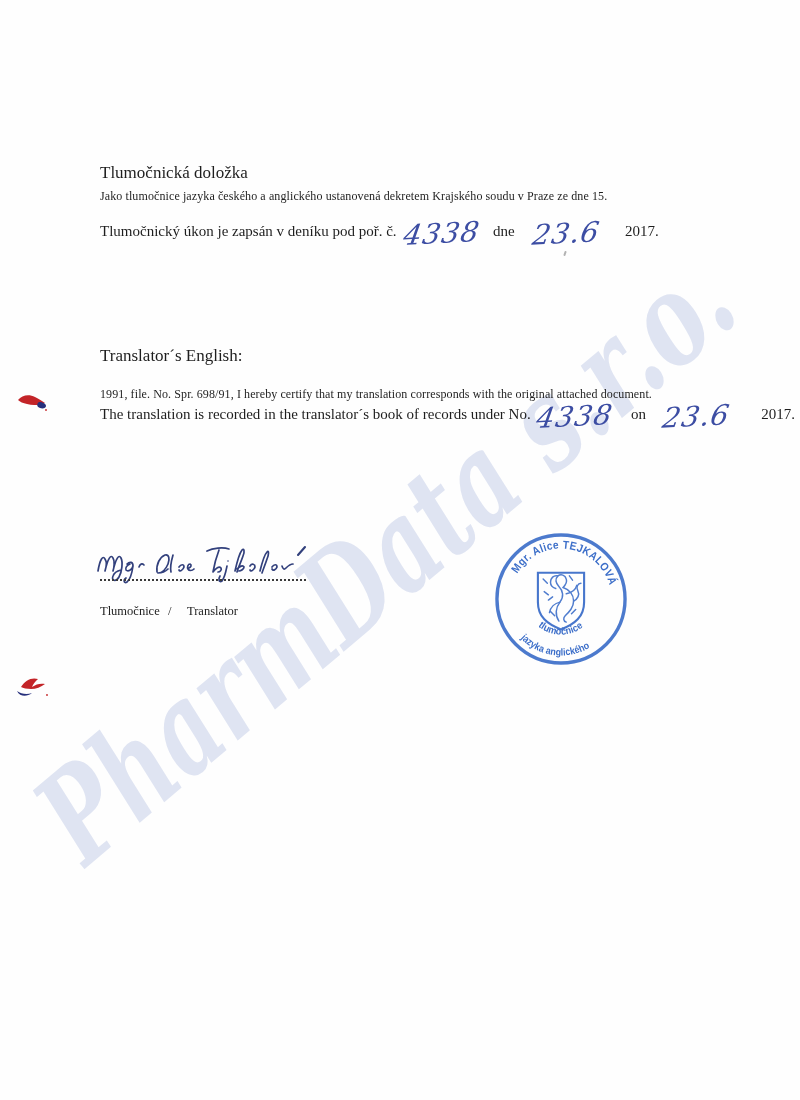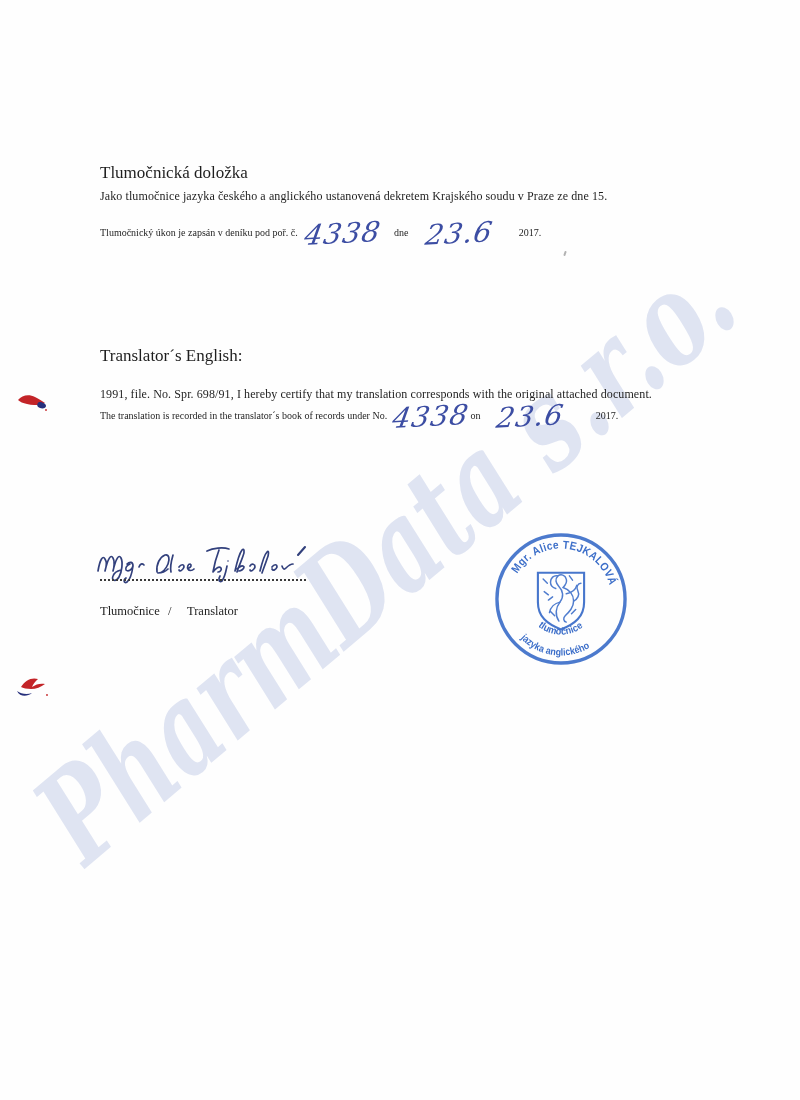--- a/index.html
+++ b/index.html
@@ -11,21 +11,21 @@
   .abs { position:absolute; }
   .line { white-space:nowrap; font-size:12px; line-height:15px; letter-spacing:0.1px; }
   .heading { font-size:17px; white-space:nowrap; }
   .hw {
     font-family:"DejaVu Serif", serif; font-style:italic;
     color:#3c4da3; font-size:28px; line-height:28px;
     display:inline-block; transform:skewX(-12deg) rotate(-3deg);
     vertical-align:-7px; letter-spacing:1px;
   }
   .composite { white-space:nowrap; font-size:12px; line-height:15px; }
-  .composite .printed { font-size:10px; }
+  .composite .printed { font-size:15px; }
   .wm-svg { position:absolute; left:60px; top:760px; transform:rotate(-40deg); transform-origin:0 50%; pointer-events:none; }
   .dotted-line { position:absolute; left:100px; top:563px; width:206px; height:16px; border-bottom:2px dotted #3a3a3a; }
   .role-label { position:absolute; top:604px; font-size:12.5px; white-space:nowrap; }
   .stray { position:absolute; left:564px; top:251px; width:2px; height:5px; background:#9a9a9a; transform:rotate(18deg); opacity:.75; border-radius:1px; }
 </style>
 </head>
 <body>
 
 <div class="page">
 
@@ -49,21 +49,21 @@
   <div class="abs line" style="left:100px; top:189px;">Jako tlumočnice jazyka českého a anglického ustanovená dekretem Krajského soudu v Praze ze dne 15.</div>
   <div class="abs composite" style="left:100px; top:220px;">
     <span class="printed">Tlumočnický úkon je zapsán v deníku pod poř. č.</span><span class="hw" style="margin-left:7px;">4338</span><span class="printed" style="margin-left:14px;">dne</span><span class="hw" style="margin-left:18px;">23.6</span><span class="printed" style="margin-left:26px;">2017.</span>
   </div>
 
   <div class="stray"></div>
 
   <div class="abs heading" style="left:100px; top:346px;">Translator´s English:</div>
   <div class="abs line" style="left:100px; top:387px;">1991, file. No. Spr. 698/91, I hereby certify that my translation corresponds with the original attached document.</div>
   <div class="abs composite" style="left:100px; top:403px;">
-    <span class="printed">The translation is recorded in the translator´s book of records under No.</span><span class="hw" style="margin-left:6px;">4338</span><span class="printed" style="margin-left:2px;">on</span><span class="hw" style="margin-left:17px;">23.6</span><span class="printed" style="margin-left:32px;">2017.</span>
+    <span class="printed">The translation is recorded in the translator´s book of records under No.</span><span class="hw" style="margin-left:6px;">4338</span><span class="printed" style="margin-left:19px;">on</span><span class="hw" style="margin-left:17px;">23.6</span><span class="printed" style="margin-left:32px;">2017.</span>
   </div>
 
   <svg class="abs" style="left:95px; top:542px;" width="215" height="44" viewBox="0 0 215 44">
     <g fill="none" stroke-width="1.7" stroke-linecap="round" stroke-linejoin="round" stroke="#32407c">
       <path d="M3 29 C5 17 8 13 10 17 C12 20 11 26 10 29 M10 29 C13 16 16 12 18 16 C20 19 19 26 18 29 M18 29 C21 16 24 12 26 16 C28 20 27 30 24 35 C21 40 16 39 18 34 C19 31 22 29 26 28"></path>
       <path d="M32 22 C35 19 38 20 38 24 C37 28 33 30 31 28 C30 26 32 23 35 22 M38 24 C37 31 36 37 32 40 C29 42 28 38 31 36"></path>
       <path d="M44 25 C45 22 47 21 49 23"></path>
       <path d="M62 30 C61 22 65 15 70 13 C74 12 75 17 73 22 C71 27 67 31 63 31 C66 31 70 30 73 27"></path>
       <path d="M78 13 C76 20 75 26 76 30"></path>
       <path d="M84 25 C86 22 89 22 89 25 C88 28 85 30 84 28"></path>

